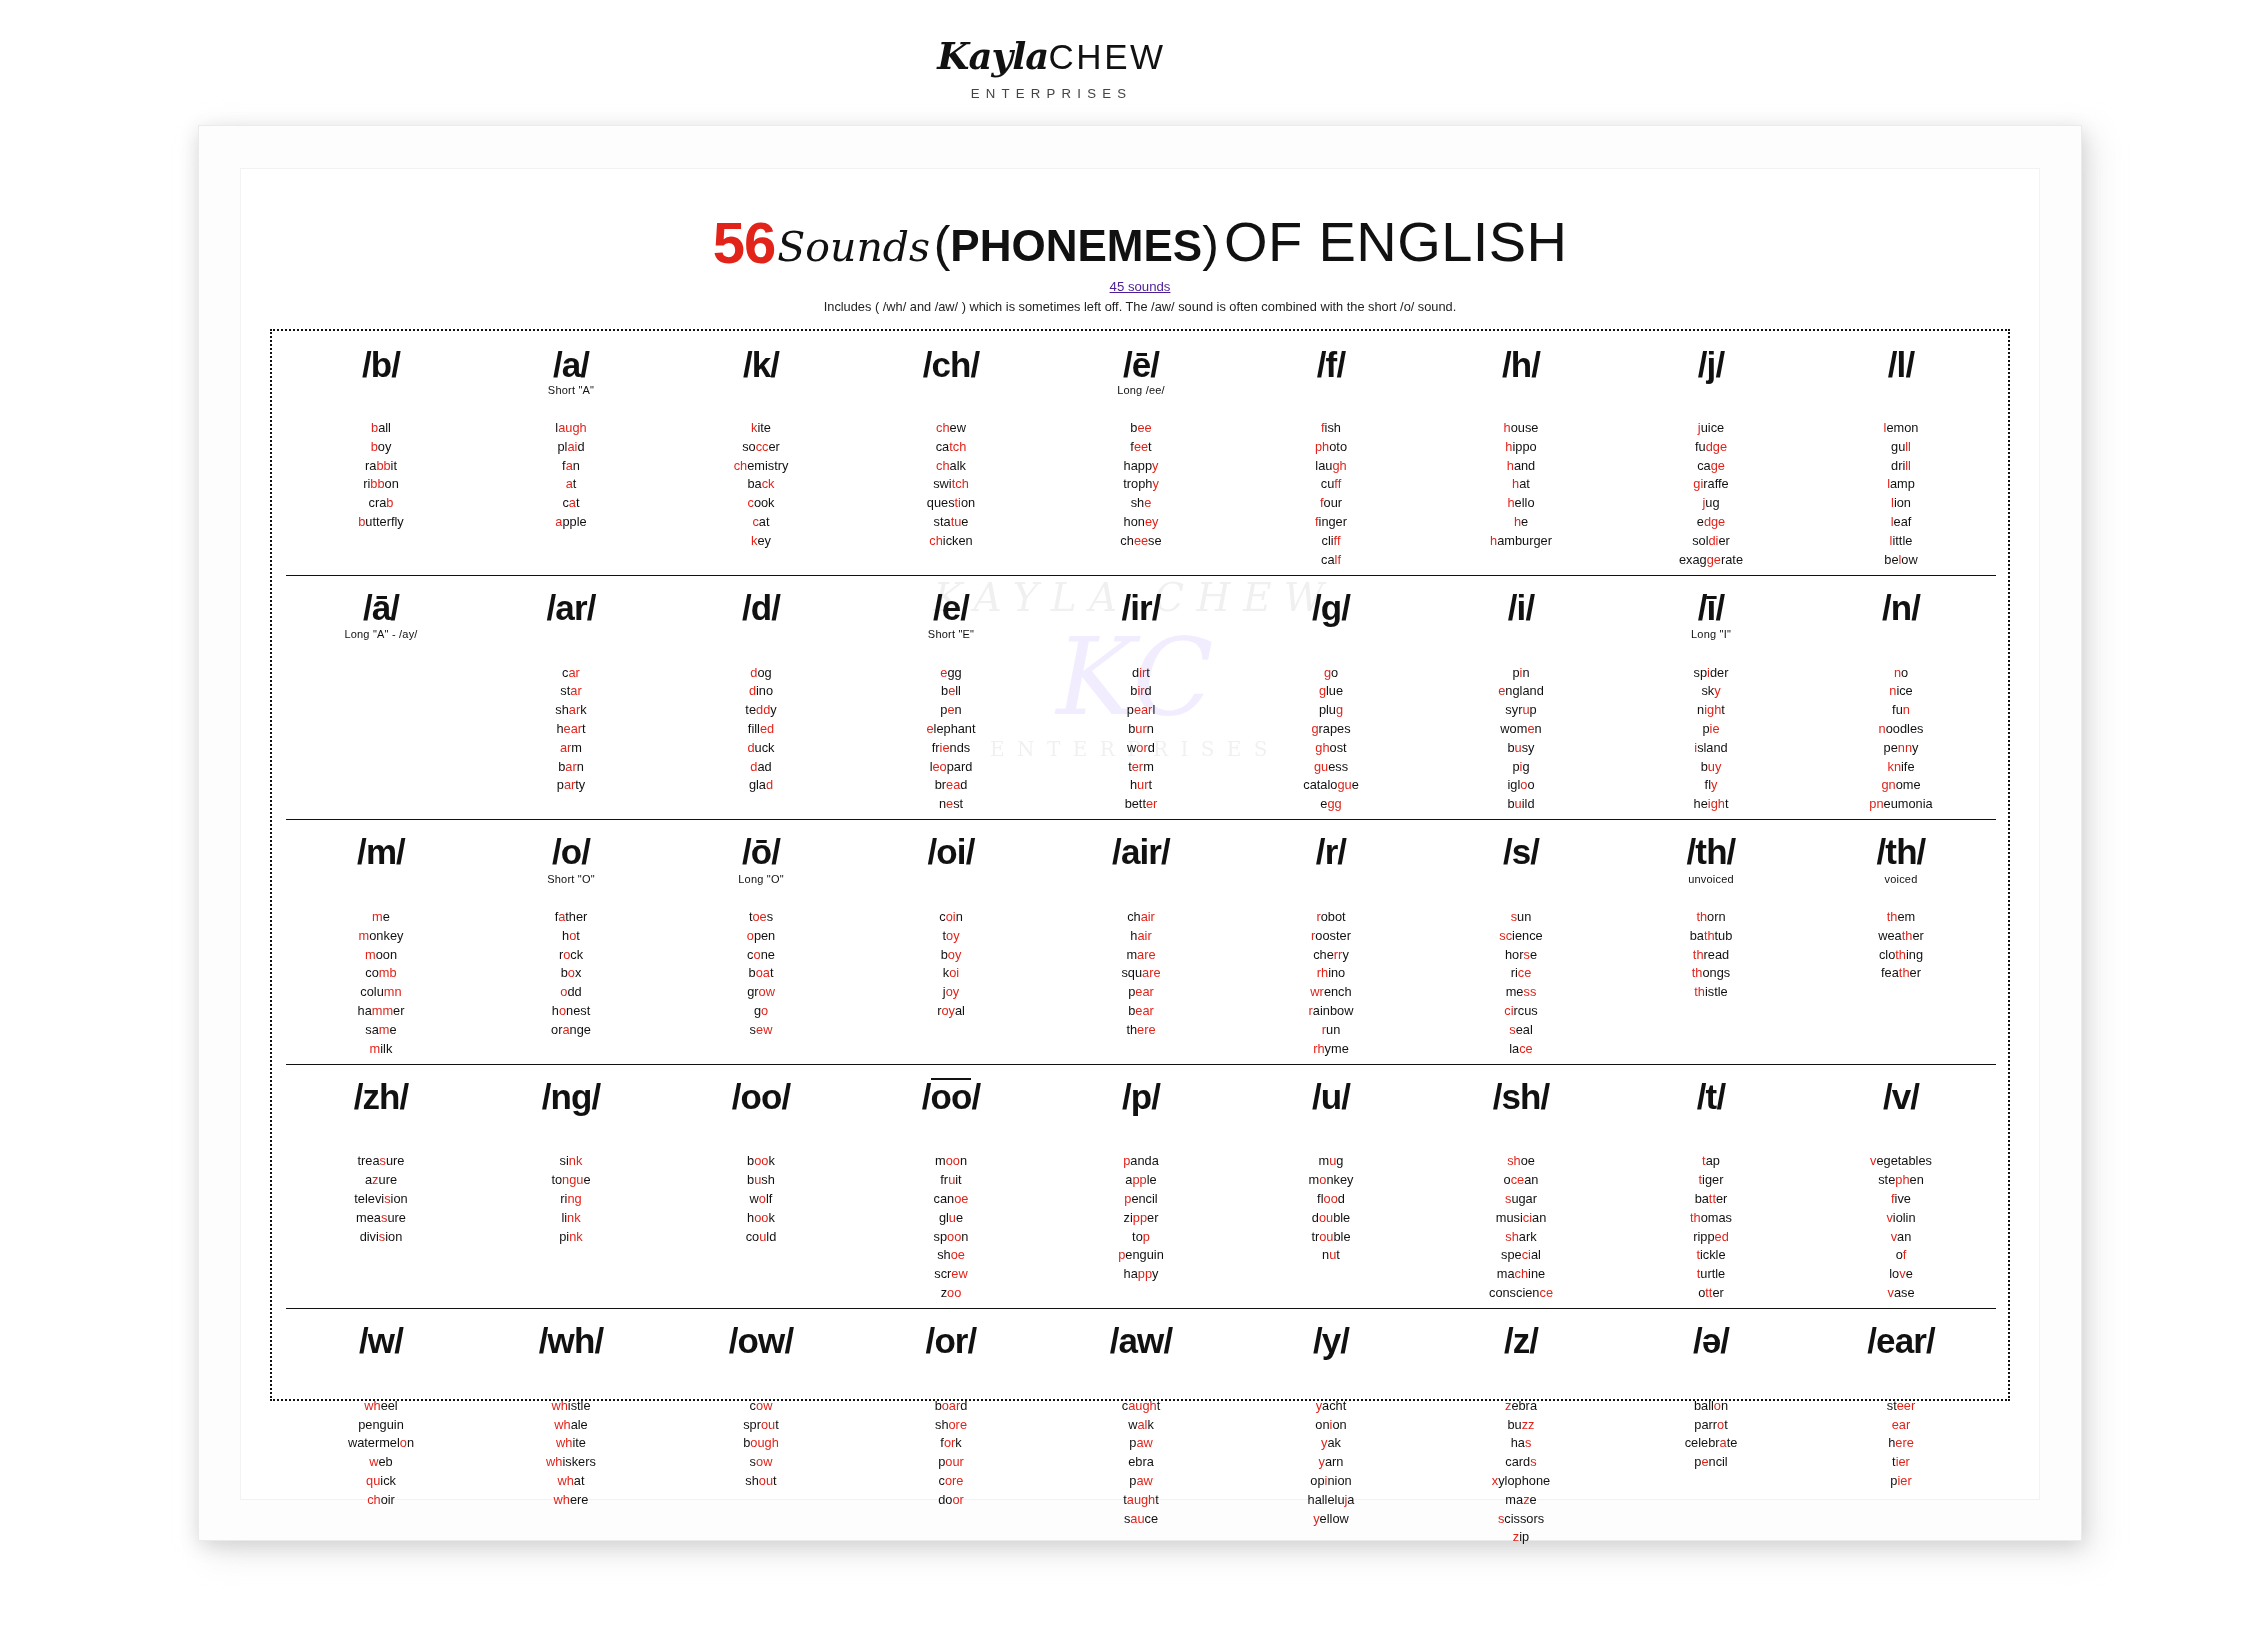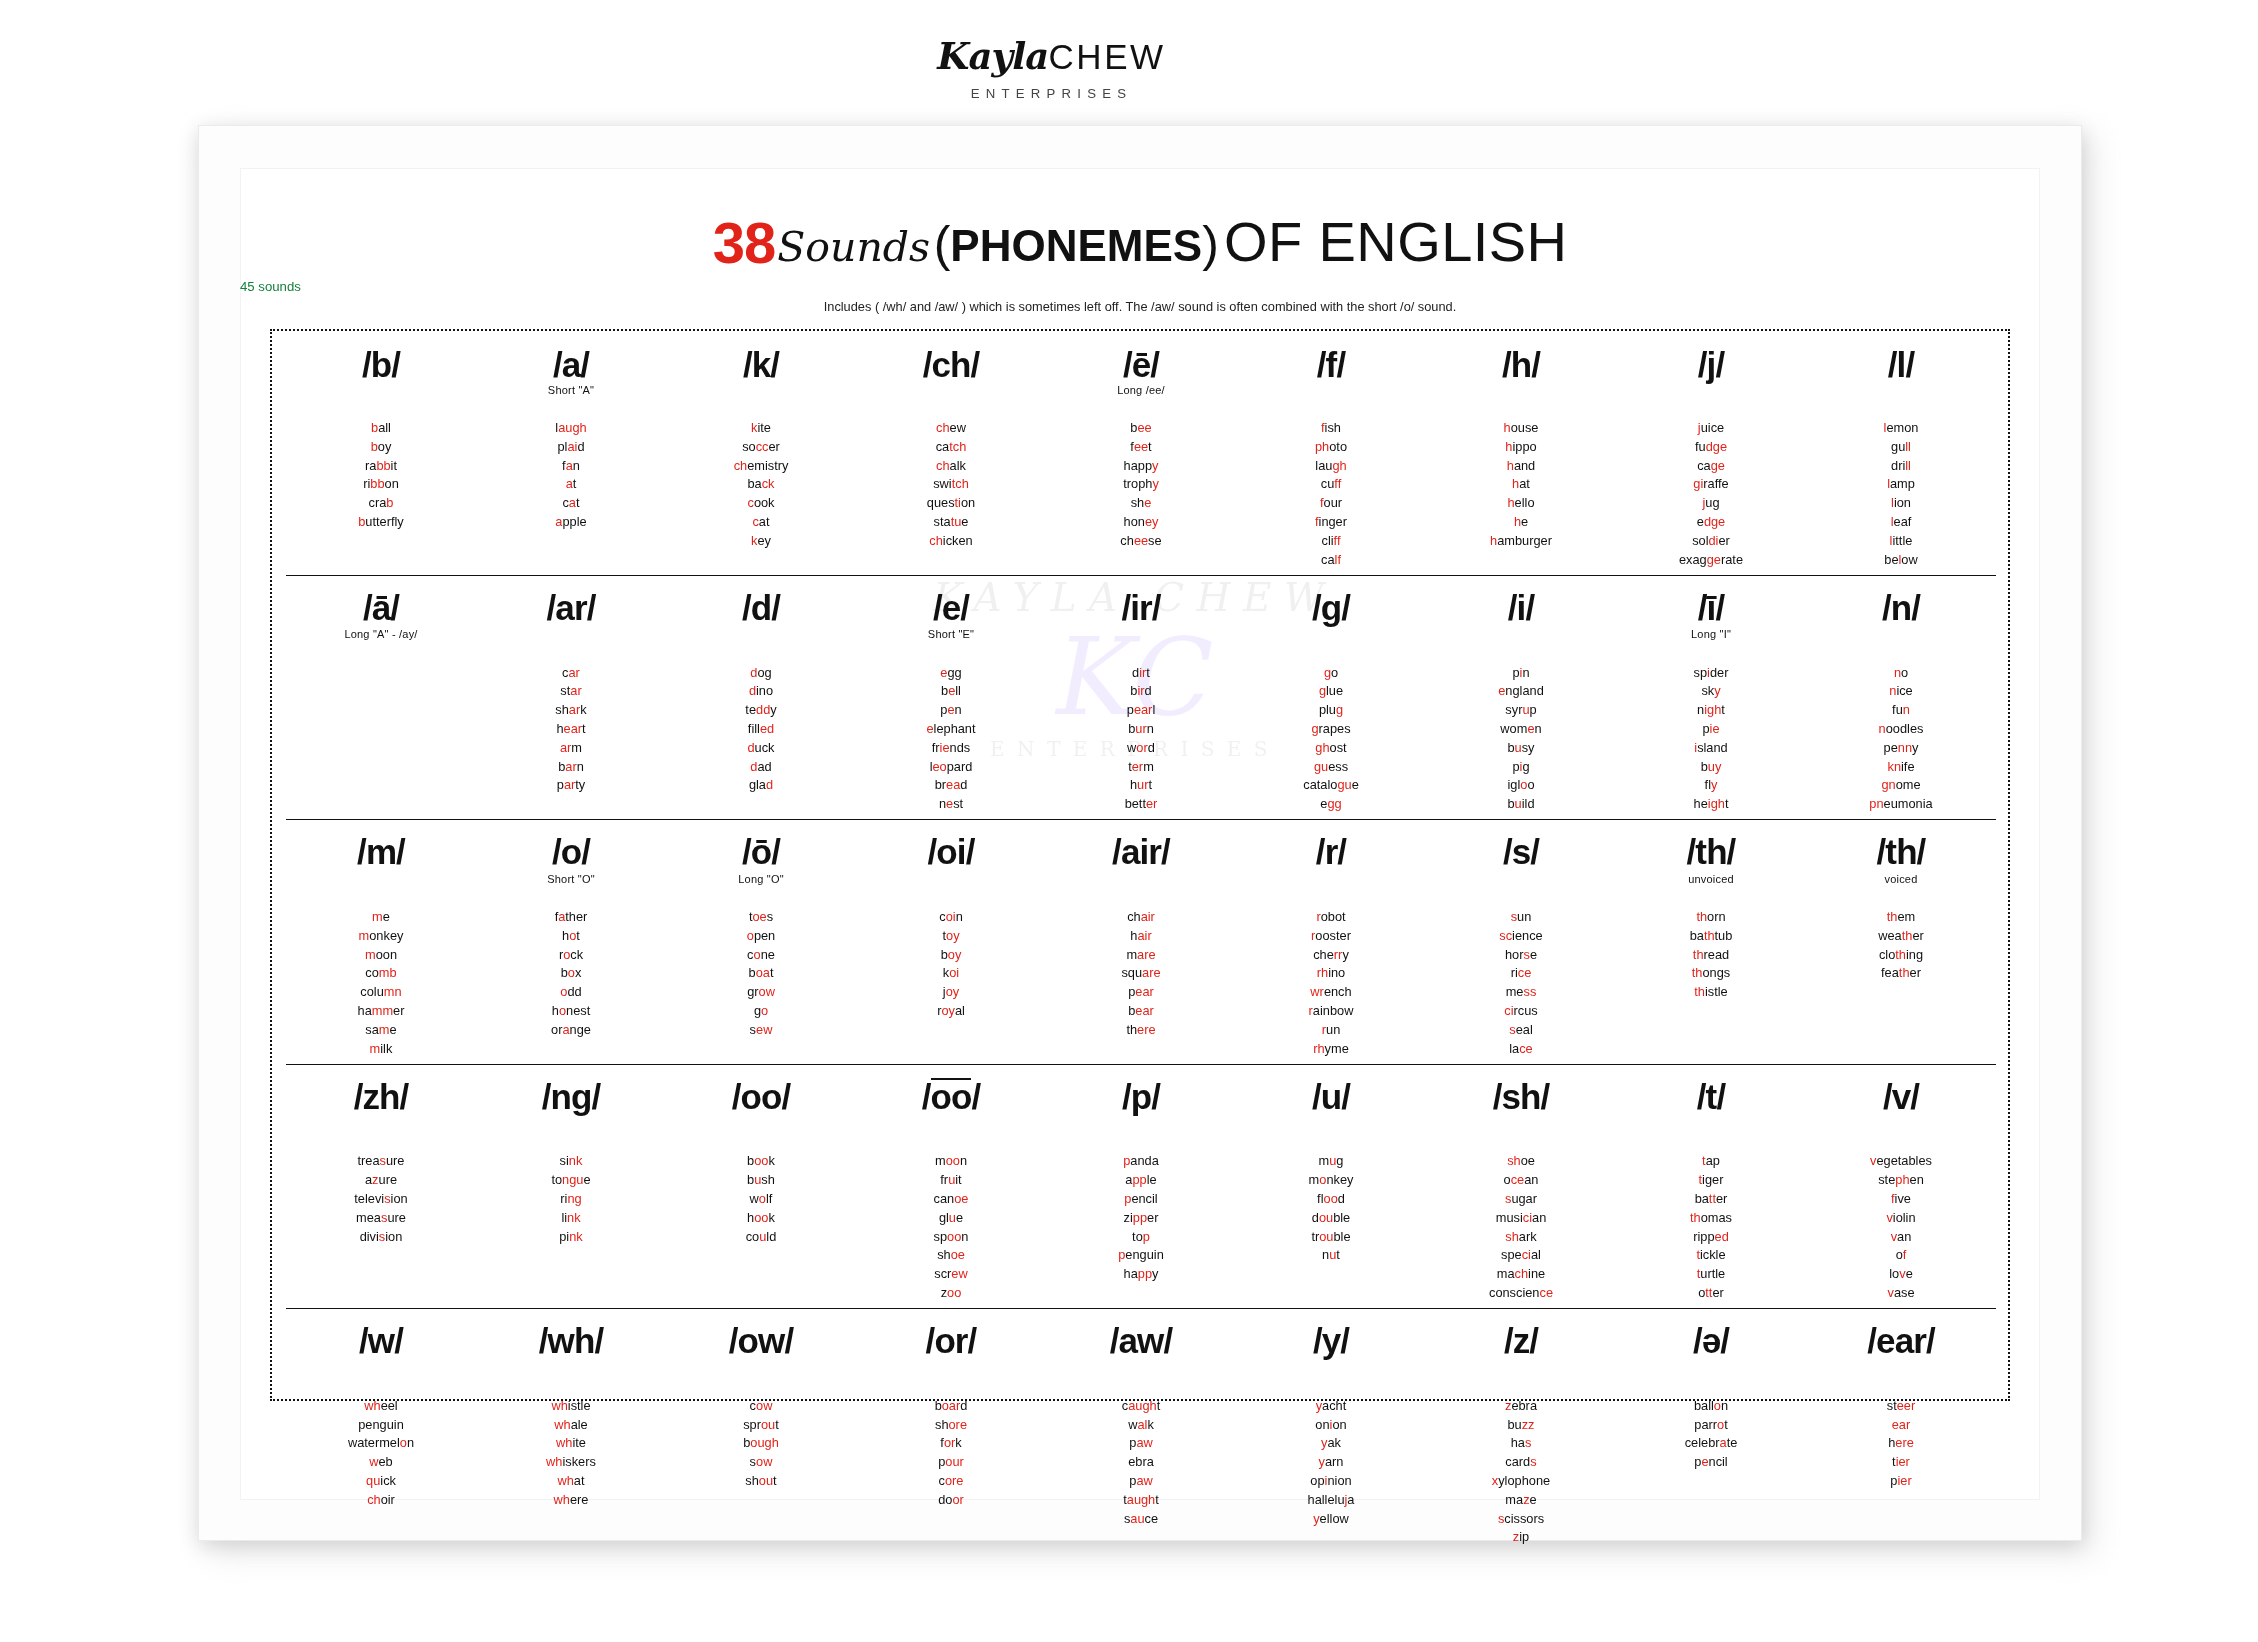--- a/index.html
+++ b/index.html
@@ -117,22 +117,24 @@
     margin: 0 3.5px 0 1.8px;
   }
   .t-paren { font-size: 50px; font-weight: 300; color: #111; }
   .t-phonemes { font-size: 44px; font-weight: bold; color: #111; letter-spacing: 0px; }
   .t-rest { font-size: 56px; font-weight: 500; color: #111; letter-spacing: 0.4px; margin-left: 5.3px;}
 
   .subtitle1 {
     position: absolute;
     top: 111px;
     left: 0; width: 1800px;
+    text-align: center;
     font-size: 13.2px;
-    color: #15803d;
+    color: #4c1d95;
+    text-decoration: underline;
   }
   .subtitle2 {
     position: absolute;
     top: 131px;
     left: 0; width: 1800px;
     text-align: center;
     font-size: 12.8px;
     color: #222;
   }
 
@@ -241,21 +243,21 @@
   <div class="brand-sub">ENTERPRISES</div>
 </div>
 
 <div class="frame-shadow"></div>
 <div class="frame"></div>
 <div class="mat"></div>
 
 <div class="poster">
 
   <div class="title">
-    <span class="t-44">38</span><span class="t-sounds">Sounds</span><span class="t-paren">(</span><span class="t-phonemes">PHONEMES</span><span class="t-paren">)</span><span class="t-rest">OF ENGLISH</span>
+    <span class="t-44">56</span><span class="t-sounds">Sounds</span><span class="t-paren">(</span><span class="t-phonemes">PHONEMES</span><span class="t-paren">)</span><span class="t-rest">OF ENGLISH</span>
   </div>
 
   <div class="subtitle1">45 sounds</div>
   <div class="subtitle2">Includes ( /wh/ and /aw/ ) which is sometimes left off. The /aw/ sound is often combined with the short /o/ sound.</div>
 
   <div class="chart-box"></div>
 
   <div class="wm">
     <div class="wm-1">KAYLA CHEW</div>
     <div class="wm-2">KC</div>

